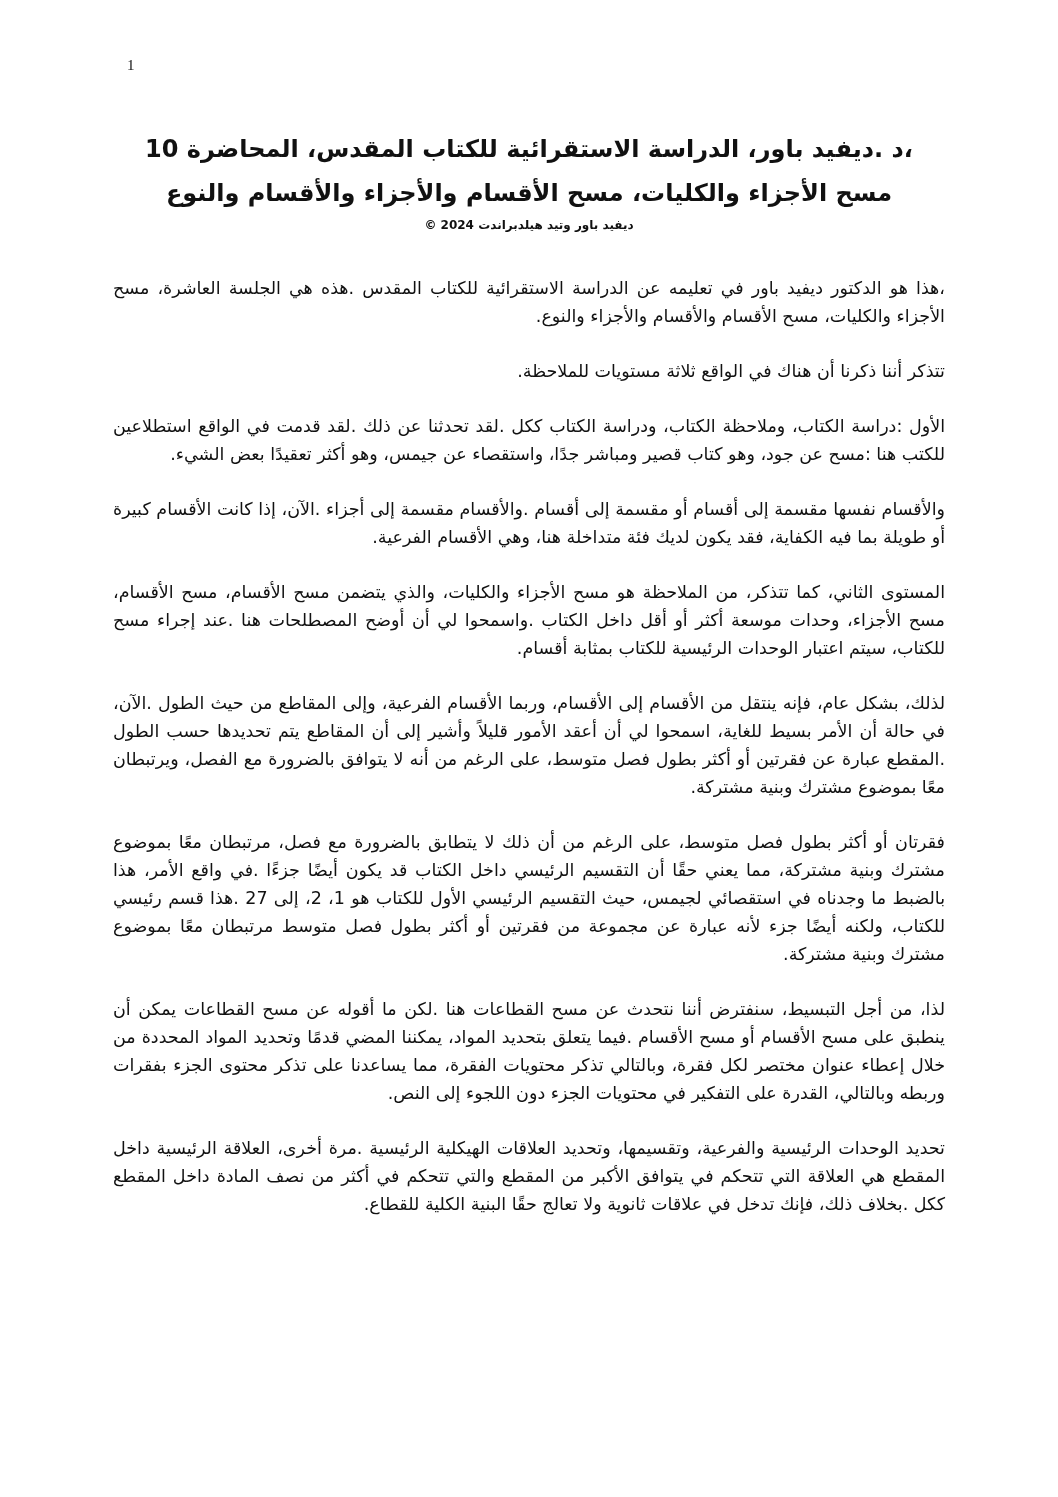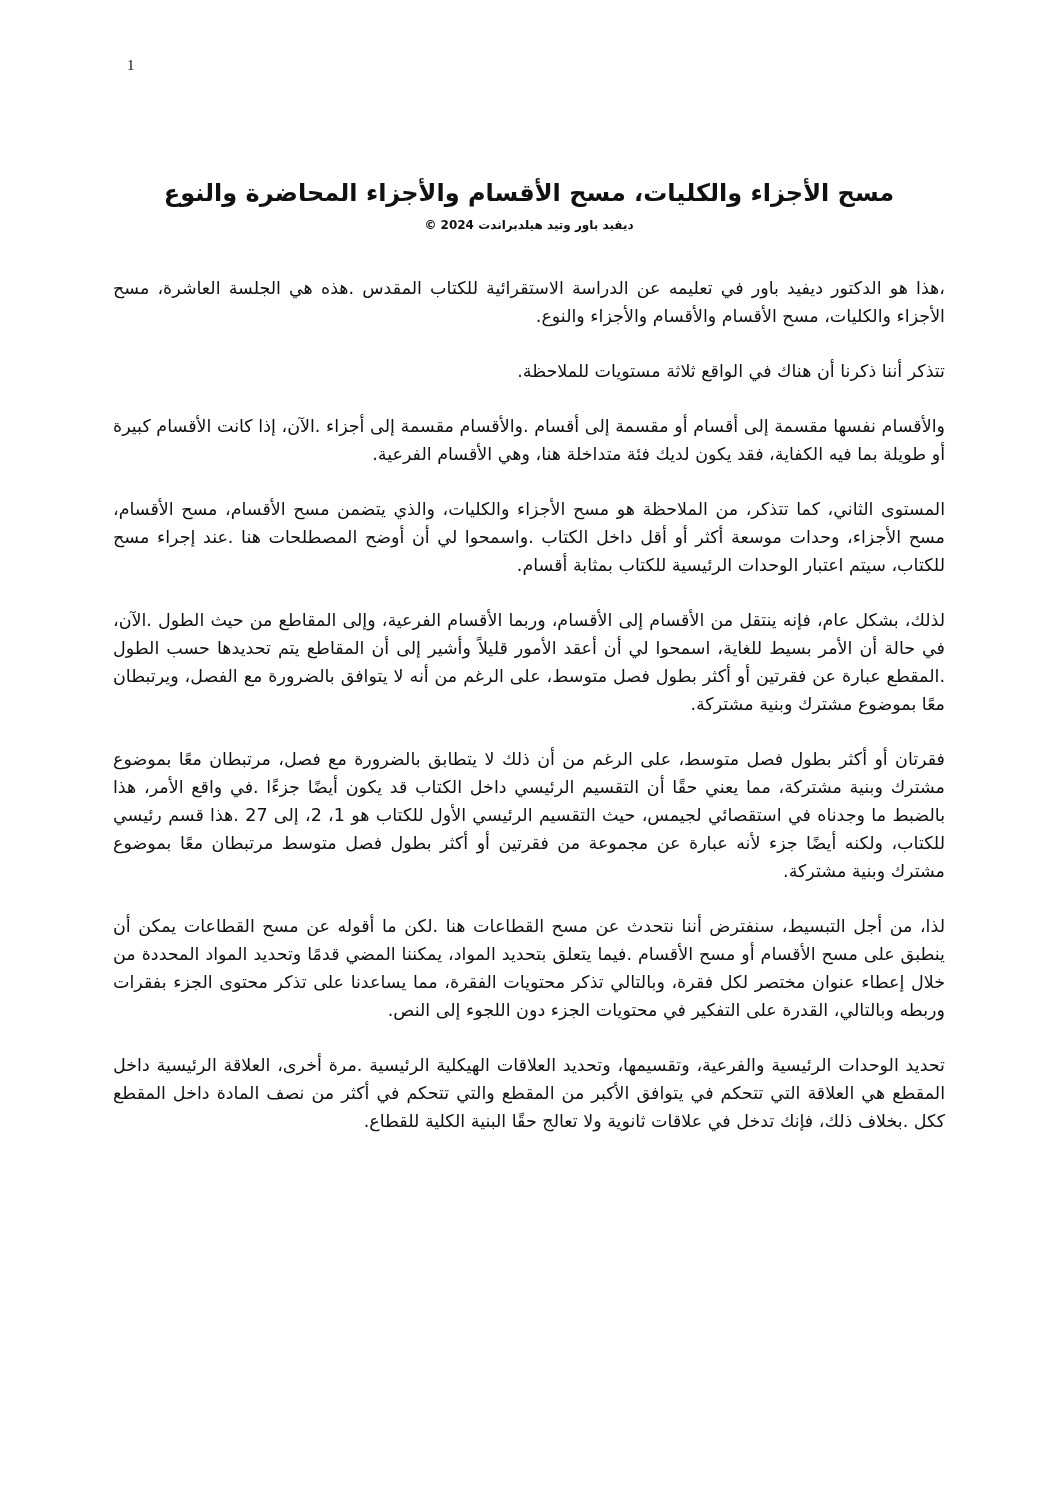--- a/index.html
+++ b/index.html
@@ -63,32 +63,33 @@
 </style>
 </head>
 <body>
 
 <div class="sheet">
 
   <div class="page-number">1</div>
 
   <header class="doc-header">
     <h1 class="doc-title">
-      <br>
-      <span dir="rtl">مسح الأجزاء والكليات، مسح الأقسام والأجزاء المحاضرة والنوع</span>
+      <span dir="rtl">،د .ديفيد باور، الدراسة الاستقرائية للكتاب المقدس، المحاضرة 10</span><br>
+      <span dir="rtl">مسح الأجزاء والكليات، مسح الأقسام والأجزاء والأقسام والنوع</span>
     </h1>
     <div class="byline" dir="rtl">
       <span>ديفيد باور وتيد هيلدبراندت</span>
       <span class="ltr">© 2024</span>
     </div>
   </header>
 
   <main class="doc-body">
     <p dir="rtl" lang="ar">،هذا هو الدكتور ديفيد باور في تعليمه عن الدراسة الاستقرائية للكتاب المقدس .هذه هي الجلسة العاشرة، مسح الأجزاء والكليات، مسح الأقسام والأقسام والأجزاء والنوع.</p>
     <p dir="rtl" lang="ar">تتذكر أننا ذكرنا أن هناك في الواقع ثلاثة مستويات للملاحظة.</p>
+    <p dir="rtl" lang="ar">الأول :دراسة الكتاب، وملاحظة الكتاب، ودراسة الكتاب ككل .لقد تحدثنا عن ذلك .لقد قدمت في الواقع استطلاعين للكتب هنا :مسح عن جود، وهو كتاب قصير ومباشر جدًا، واستقصاء عن جيمس، وهو أكثر تعقيدًا بعض الشيء.</p>
     <p dir="rtl" lang="ar">والأقسام نفسها مقسمة إلى أقسام أو مقسمة إلى أقسام .والأقسام مقسمة إلى أجزاء .الآن، إذا كانت الأقسام كبيرة أو طويلة بما فيه الكفاية، فقد يكون لديك فئة متداخلة هنا، وهي الأقسام الفرعية.</p>
     <p dir="rtl" lang="ar">المستوى الثاني، كما تتذكر، من الملاحظة هو مسح الأجزاء والكليات، والذي يتضمن مسح الأقسام، مسح الأقسام، مسح الأجزاء، وحدات موسعة أكثر أو أقل داخل الكتاب .واسمحوا لي أن أوضح المصطلحات هنا .عند إجراء مسح للكتاب، سيتم اعتبار الوحدات الرئيسية للكتاب بمثابة أقسام.</p>
     <p dir="rtl" lang="ar">لذلك، بشكل عام، فإنه ينتقل من الأقسام إلى الأقسام، وربما الأقسام الفرعية، وإلى المقاطع من حيث الطول .الآن، في حالة أن الأمر بسيط للغاية، اسمحوا لي أن أعقد الأمور قليلاً وأشير إلى أن المقاطع يتم تحديدها حسب الطول .المقطع عبارة عن فقرتين أو أكثر بطول فصل متوسط، على الرغم من أنه لا يتوافق بالضرورة مع الفصل، ويرتبطان معًا بموضوع مشترك وبنية مشتركة.</p>
     <p dir="rtl" lang="ar">فقرتان أو أكثر بطول فصل متوسط، على الرغم من أن ذلك لا يتطابق بالضرورة مع فصل، مرتبطان معًا بموضوع مشترك وبنية مشتركة، مما يعني حقًا أن التقسيم الرئيسي داخل الكتاب قد يكون أيضًا جزءًا .في واقع الأمر، هذا بالضبط ما وجدناه في استقصائي لجيمس، حيث التقسيم الرئيسي الأول للكتاب هو 1، 2، إلى 27 .هذا قسم رئيسي للكتاب، ولكنه أيضًا جزء لأنه عبارة عن مجموعة من فقرتين أو أكثر بطول فصل متوسط مرتبطان معًا بموضوع مشترك وبنية مشتركة.</p>
     <p dir="rtl" lang="ar">لذا، من أجل التبسيط، سنفترض أننا نتحدث عن مسح القطاعات هنا .لكن ما أقوله عن مسح القطاعات يمكن أن ينطبق على مسح الأقسام أو مسح الأقسام .فيما يتعلق بتحديد المواد، يمكننا المضي قدمًا وتحديد المواد المحددة من خلال إعطاء عنوان مختصر لكل فقرة، وبالتالي تذكر محتويات الفقرة، مما يساعدنا على تذكر محتوى الجزء بفقرات وربطه وبالتالي، القدرة على التفكير في محتويات الجزء دون اللجوء إلى النص.</p>
     <p dir="rtl" lang="ar">تحديد الوحدات الرئيسية والفرعية، وتقسيمها، وتحديد العلاقات الهيكلية الرئيسية .مرة أخرى، العلاقة الرئيسية داخل المقطع هي العلاقة التي تتحكم في يتوافق الأكبر من المقطع والتي تتحكم في أكثر من نصف المادة داخل المقطع ككل .بخلاف ذلك، فإنك تدخل في علاقات ثانوية ولا تعالج حقًا البنية الكلية للقطاع.</p>
   </main>
 
 </div>
 

